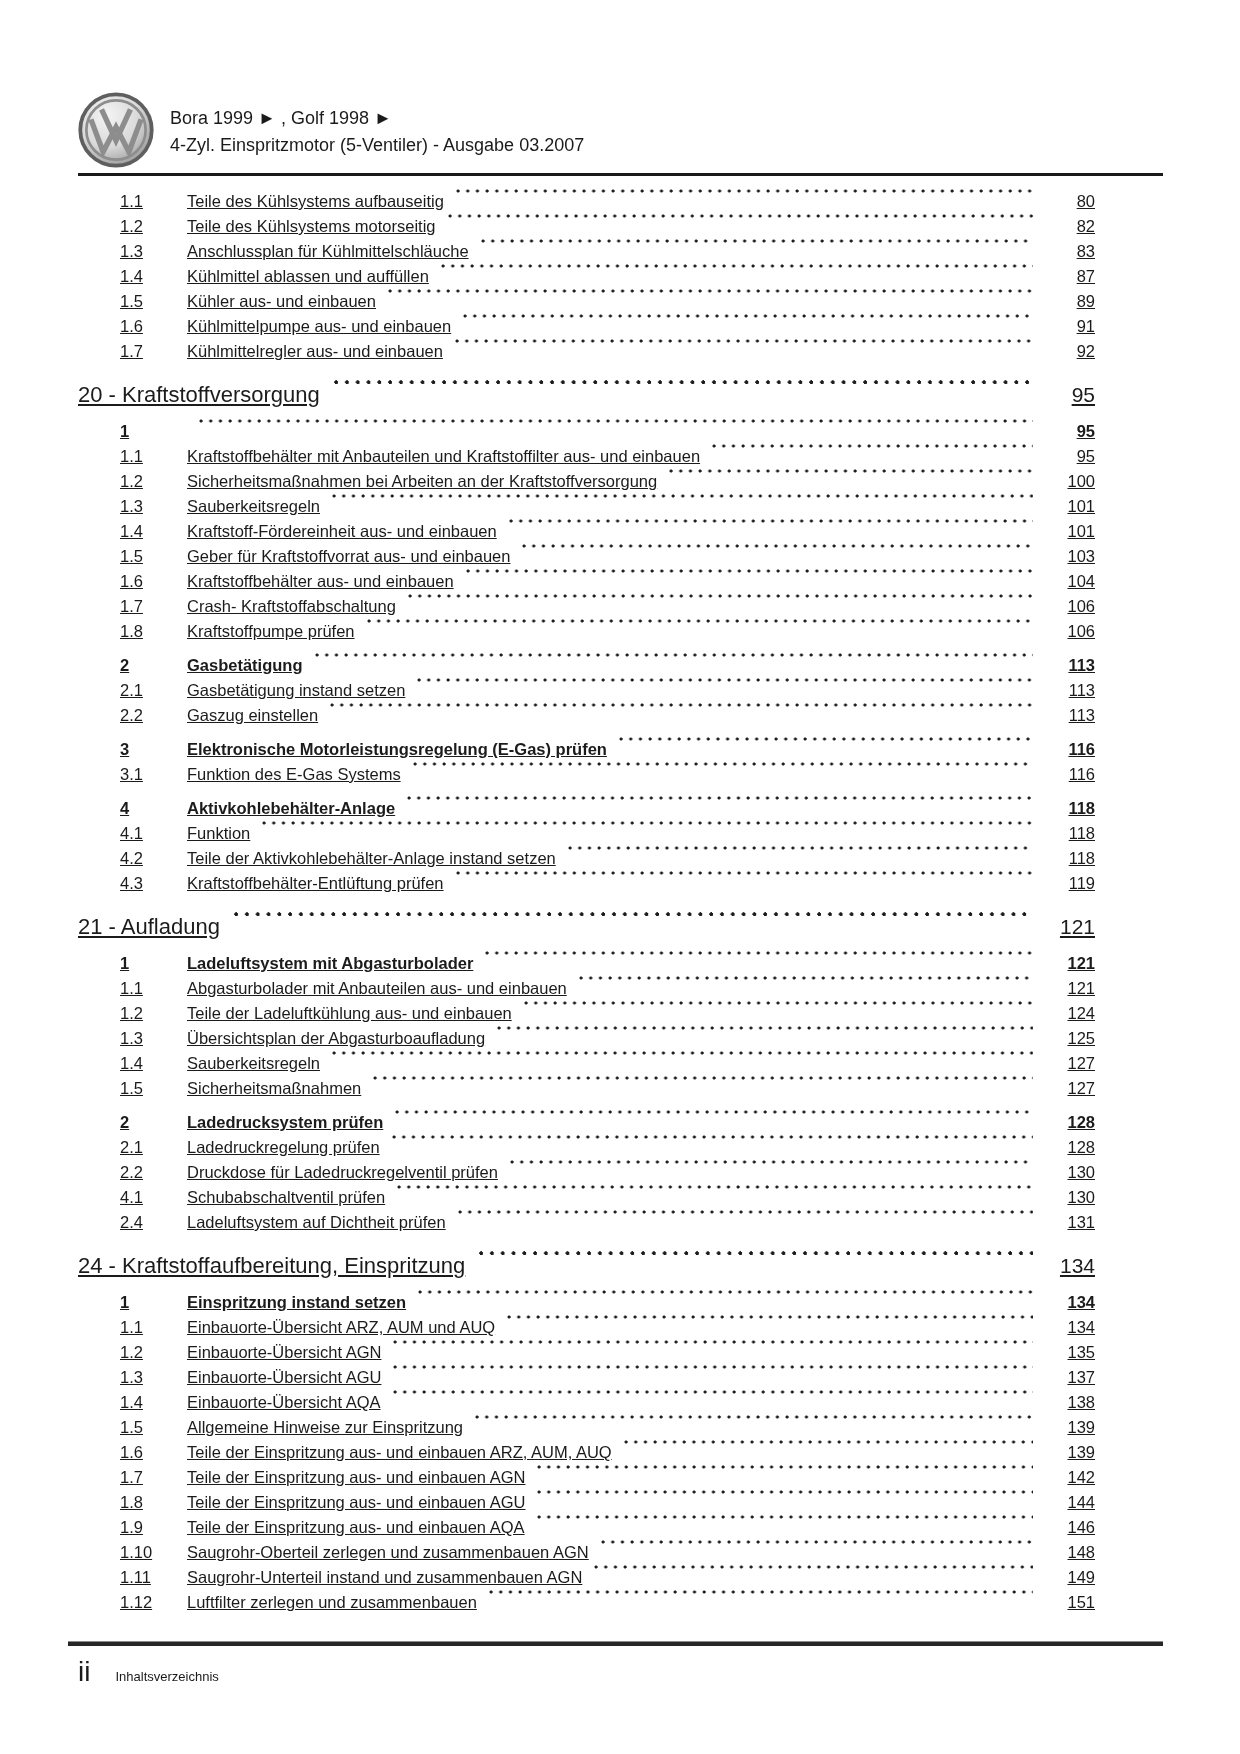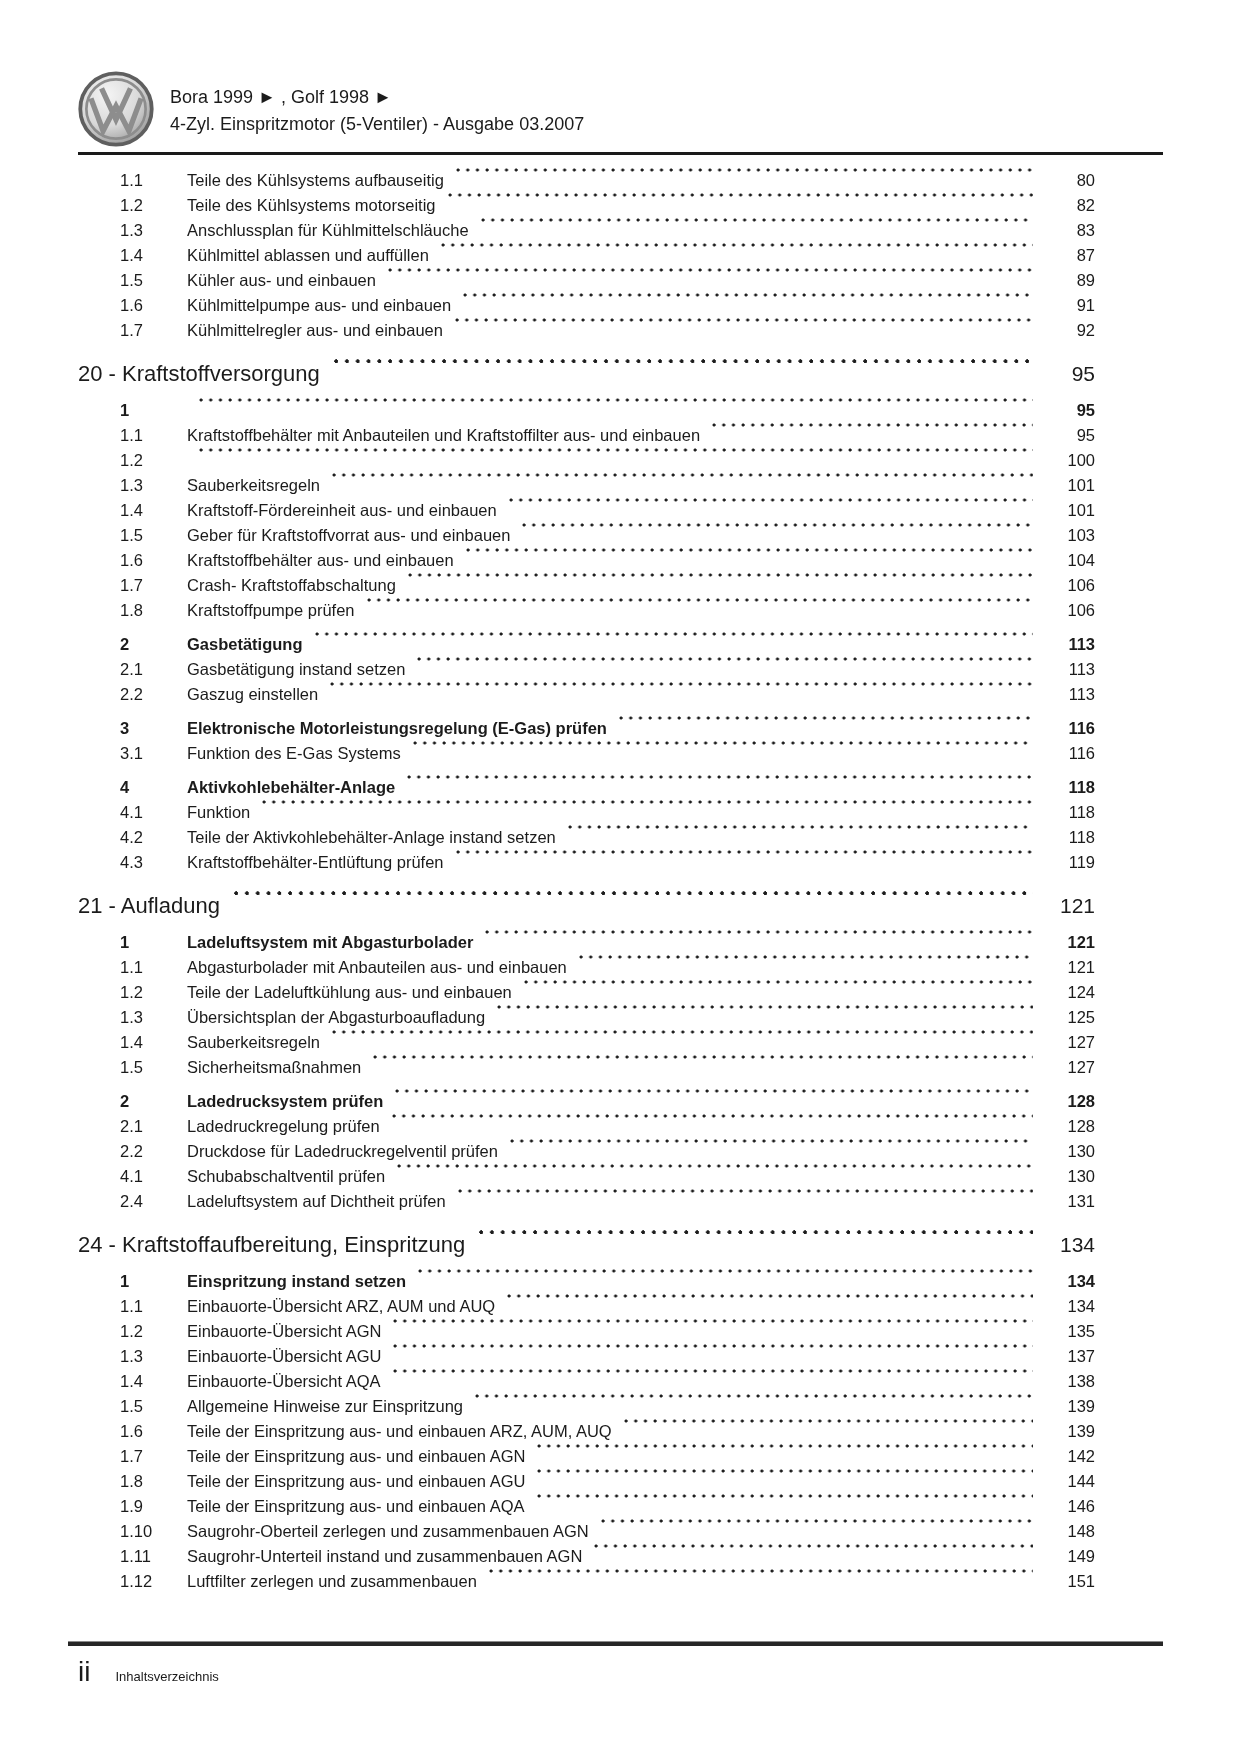--- a/index.html
+++ b/index.html
@@ -2,30 +2,30 @@
 <html><head>
 <meta charset="utf-8">
 <style>
   html,body{margin:0;padding:0;background:#ffffff;}
   body{width:1240px;height:1754px;overflow:hidden;
        font-family:"Liberation Sans","DejaVu Sans",sans-serif;color:#1b1b1b;}
   .page{position:relative;width:1240px;height:1754px;box-sizing:border-box;
         padding:0 77px 0 78px;}
 
   
-  .header{display:flex;align-items:flex-start;padding-top:71px;}
+  .header{display:flex;align-items:flex-start;padding-top:92px;}
   .logo{width:76px;height:76px;flex:none;}
   .header-text{margin-left:16px;margin-top:13px;font-size:18px;line-height:27px;
                white-space:nowrap;}
   .header-rule{height:3px;background:#1a1a1a;margin-top:5px;}
 
   
   .toc{padding-top:13px;}
   .row{display:flex;align-items:flex-start;font-size:16.5px;line-height:25px;
-       padding-right:68px;}
+       padding-right:68px;text-decoration:underline;}
   .entry{padding-left:42px;}
   .entry.lead{font-weight:bold;margin-top:9px;}
   .num{flex:none;width:67px;}
   .title{flex:none;white-space:nowrap;}
   .leader{flex:1;align-self:baseline;height:4px;margin:0 14px 0 12px;
           background-image:radial-gradient(circle at 2px 2px,#1c1c1c 1.35px,rgba(0,0,0,0) 1.75px);
           background-size:9.7px 4px;background-repeat:repeat-x;background-position:0 100%;}
   .pg{flex:none;width:48px;text-align:right;}
 
   .section-row{font-size:22px;line-height:30px;margin-top:16px;margin-bottom:5px;}
@@ -124,20 +124,21 @@
         <span class="pg">95</span>
       </div>
       <div class="row entry">
         <span class="num">1.1</span>
         <span class="title">Kraftstoffbehälter mit Anbauteilen und Kraftstoffilter aus- und einbauen</span>
         <span class="leader"></span>
         <span class="pg">95</span>
       </div>
       <div class="row entry">
         <span class="num">1.2</span>
+        <span class="title">Sicherheitsmaßnahmen bei Arbeiten an der Kraftstoffversorgung</span>
         <span class="leader"></span>
         <span class="pg">100</span>
       </div>
       <div class="row entry">
         <span class="num">1.3</span>
         <span class="title">Sauberkeitsregeln</span>
         <span class="leader"></span>
         <span class="pg">101</span>
       </div>
       <div class="row entry">

